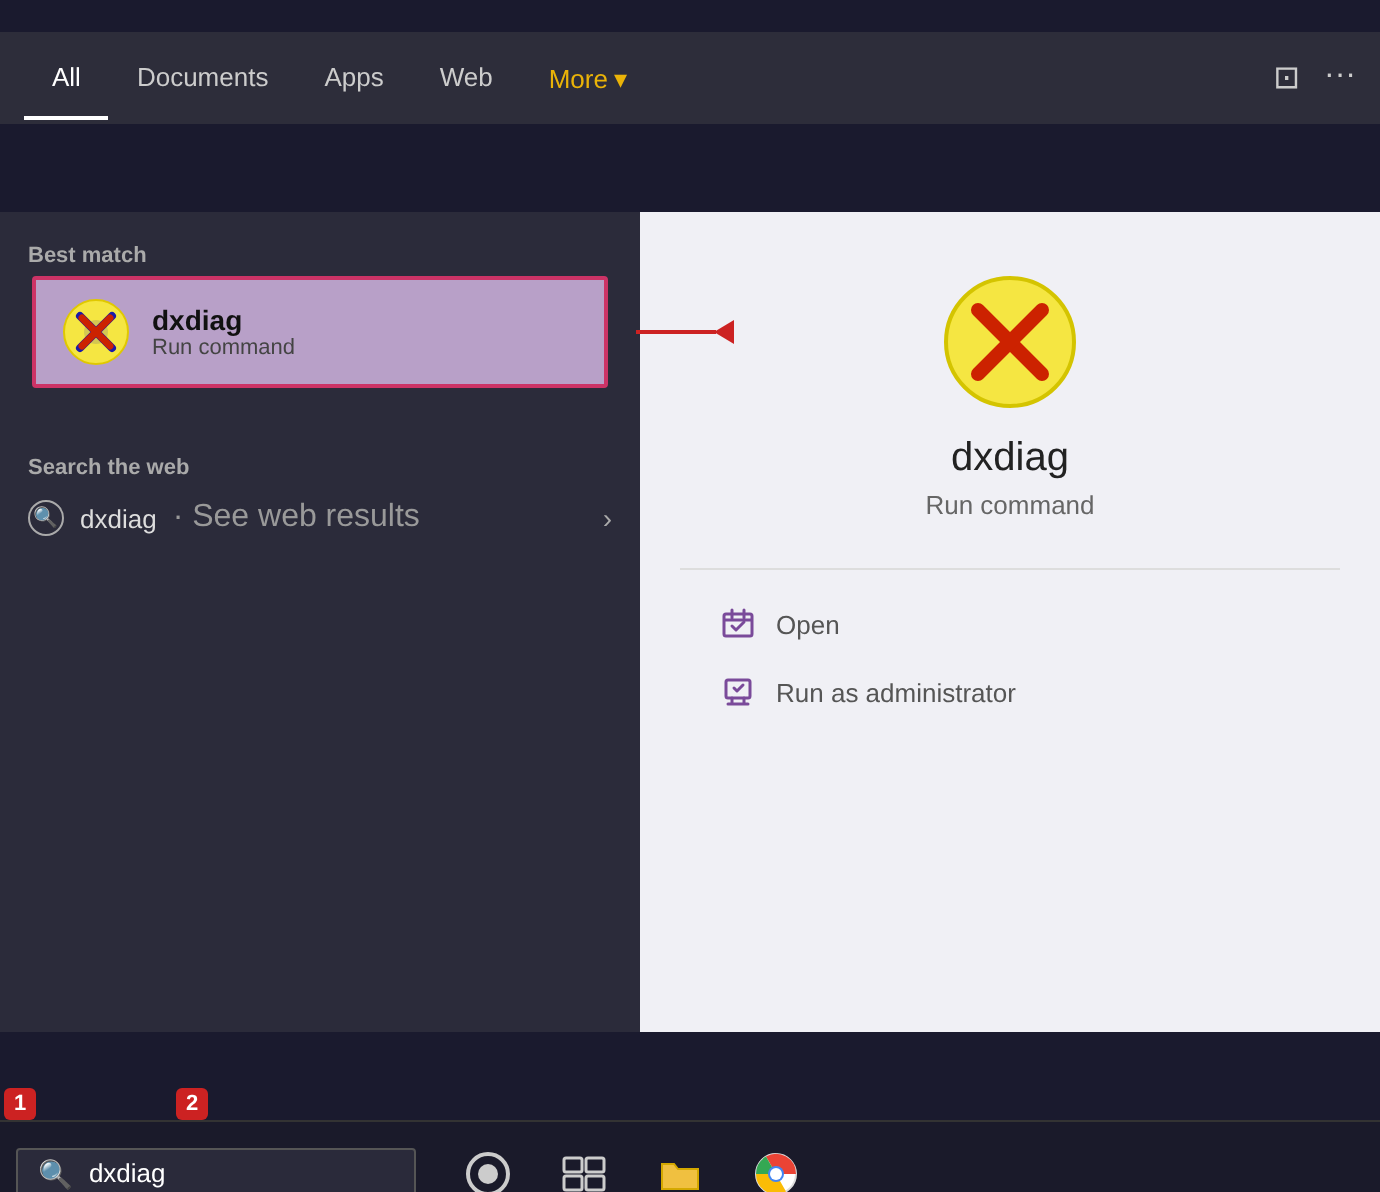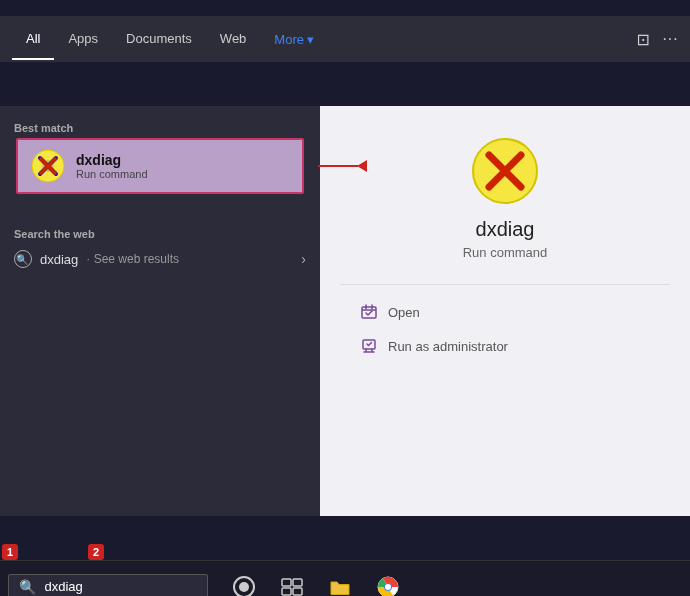--- a/index.html
+++ b/index.html
@@ -50,21 +50,21 @@
 
     .nav-tab.active {
       color: #fff;
       border-bottom: 2px solid #fff;
     }
 
     .nav-more {
       display: flex;
       align-items: center;
       gap: 3px;
-      color: #3b82f6;
+      color: #eab308;
       font-size: 13px;
       cursor: pointer;
     }
 
     .nav-actions {
       display: flex;
       gap: 12px;
       margin-left: auto;
     }
 
@@ -160,21 +160,21 @@
       font-size: 10px;
     }
 
     .web-search-text {
       color: #ddd;
       font-size: 13px;
     }
 
     .web-search-link {
       color: #999;
-      font-size: 12px;
+      font-size: 16px;
     }
 
     .chevron-right {
       color: #aaa;
       font-size: 14px;
     }
 
     
     .right-panel {
       flex: 1;
@@ -336,22 +336,22 @@
     }
   </style>
 </head>
 <body>
 
 <div class="search-window">
 
   <div class="top-nav">
     <div class="nav-tabs">
       <div class="nav-tab active">All</div>
+      <div class="nav-tab">Documents</div>
       <div class="nav-tab">Apps</div>
-      <div class="nav-tab">Documents</div>
       <div class="nav-tab">Web</div>
       <div class="nav-tab nav-more">
         <span>More</span>
         <span class="chevron-down"></span>
       </div>
     </div>
     <div class="nav-actions">
       <div class="nav-icon-btn">⊡</div>
       <div class="nav-icon-btn">···</div>
     </div>

